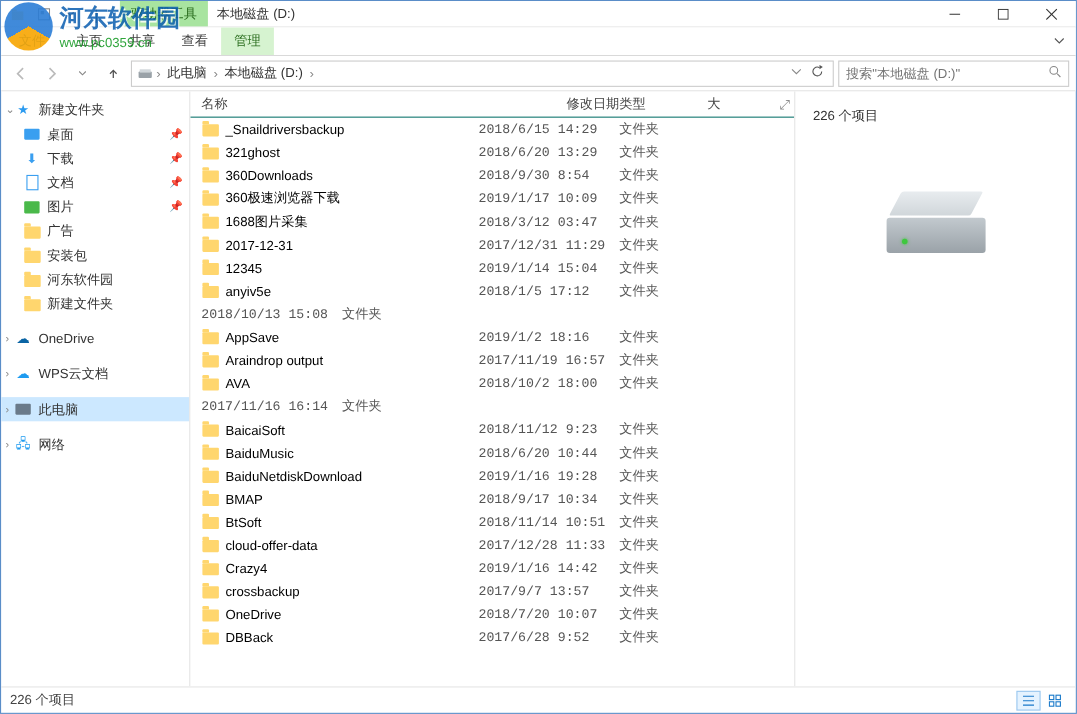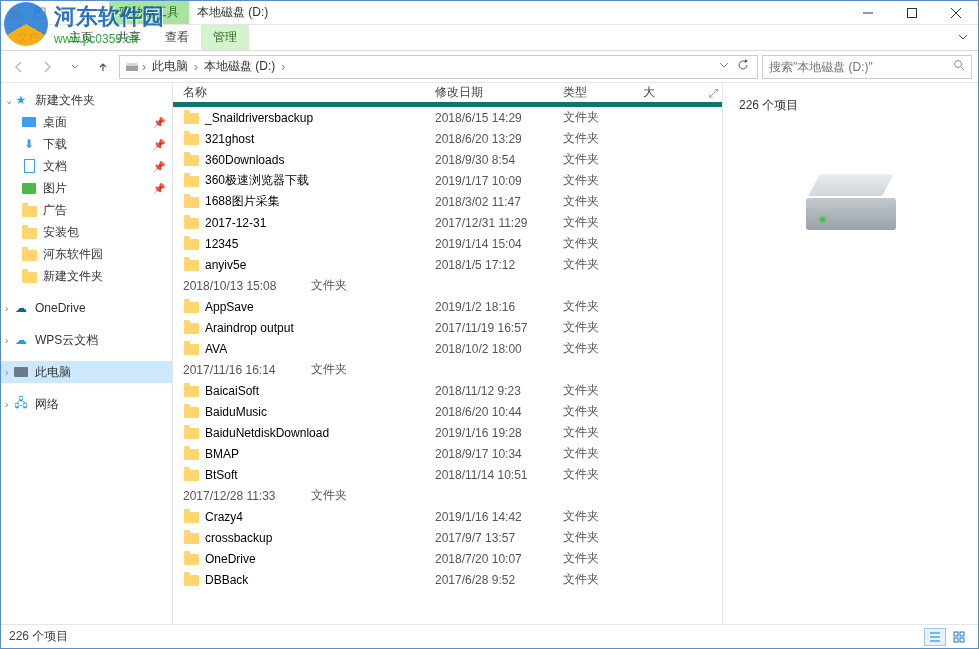--- a/index.html
+++ b/index.html
@@ -59,30 +59,30 @@
 .icon-desktop { background: #3a9ff0; width: 14px; height: 10px; border-radius: 1px; }
 .icon-doc { background: #fff; border: 1px solid #3a9ff0; width: 11px; height: 14px; }
 .icon-pic { background: #4ab94a; width: 14px; height: 11px; border-radius: 1px; }
 .icon-onedrive { color: #0a64a4; }
 .icon-wps { color: #1e9bf0; }
 .icon-pc { background: #6a7a8a; width: 14px; height: 10px; border-radius: 1px; }
 .icon-net { color: #1e9bf0; }
 
 
 .filepane { flex: 1; display: flex; flex-direction: column; overflow: hidden; }
-.cols { display: flex; height: 24px; border-bottom: 5px solid #0f766e; align-items: center; padding-left: 10px; color: #444; }
+.cols { display: flex; height: 24px; border-bottom: 1px solid #0f766e; align-items: center; padding-left: 10px; color: #444; }
 .col-name { width: 252px; }
-.col-date { width: 128px; }
+.col-date { width: 128px; text-align: right; }
 .col-type { width: 80px; }
 .col-size { flex: 1; }
 .col-scroll { width: 17px; text-align: center; color: #888; }
 .rows { flex: 1; overflow-y: scroll; }
 .row { display: flex; align-items: center; height: 21px; padding-left: 10px; }
 .cell-name { width: 252px; display: flex; align-items: center; gap: 6px; }
-.cell-date { width: 128px; color: #555; }
+.cell-date { width: 128px; color: #555; font-family: Liberation Mono, monospace; }
 .cell-type { width: 80px; color: #555; }
 .icon-apkdb { width: 15px; height: 15px; background: radial-gradient(circle at 50% 60%, #d9c040 0 40%, transparent 41%), #b03020; border-radius: 2px; }
 
 
 .preview { width: 256px; border-left: 1px solid #e5e5e5; padding: 14px 16px; display: flex; flex-direction: column; align-items: center; }
 .preview-title { align-self: flex-start; color: #333; margin-bottom: 60px; }
 .drive-icon { width: 90px; height: 60px; position: relative; }
 .drive-top { position: absolute; top: 0; left: 8px; right: 8px; height: 22px; background: linear-gradient(#e8ecef, #d0d6da); transform: skewX(-28deg); border-radius: 2px; }
 .drive-body { position: absolute; bottom: 4px; left: 0; right: 0; height: 32px; background: linear-gradient(#c2c9ce, #9aa2a8); border-radius: 3px; }
 .drive-led { position: absolute; bottom: 12px; left: 14px; width: 5px; height: 5px; background: #3ec83e; border-radius: 50%; box-shadow: 0 0 3px #3ec83e; }
@@ -362,21 +362,21 @@
           <div class="cell-date">2019/1/17 10:09</div>
           <div class="cell-type">文件夹</div>
         </div>
         <div class="row">
           <div class="cell-name">
             <span class="icon">
               <span class="icon-folder"></span>
             </span>
             <span>1688图片采集</span>
           </div>
-          <div class="cell-date">2018/3/02 11:47</div>
+          <div class="cell-date">2018/3/12 03:47</div>
           <div class="cell-type">文件夹</div>
         </div>
         <div class="row">
           <div class="cell-name">
             <span class="icon">
               <span class="icon-folder"></span>
             </span>
             <span>2017-12-31</span>
           </div>
           <div class="cell-date">2017/12/31 11:29</div>
@@ -484,20 +484,26 @@
           <div class="cell-name">
             <span class="icon">
               <span class="icon-folder"></span>
             </span>
             <span>BtSoft</span>
           </div>
           <div class="cell-date">2018/11/14 10:51</div>
           <div class="cell-type">文件夹</div>
         </div>
         <div class="row">
+          <div class="cell-name">
+            <span class="icon">
+              <span class="icon-folder"></span>
+            </span>
+            <span>cloud-offer-data</span>
+          </div>
           <div class="cell-date">2017/12/28 11:33</div>
           <div class="cell-type">文件夹</div>
         </div>
         <div class="row">
           <div class="cell-name">
             <span class="icon">
               <span class="icon-folder"></span>
             </span>
             <span>Crazy4</span>
           </div>

